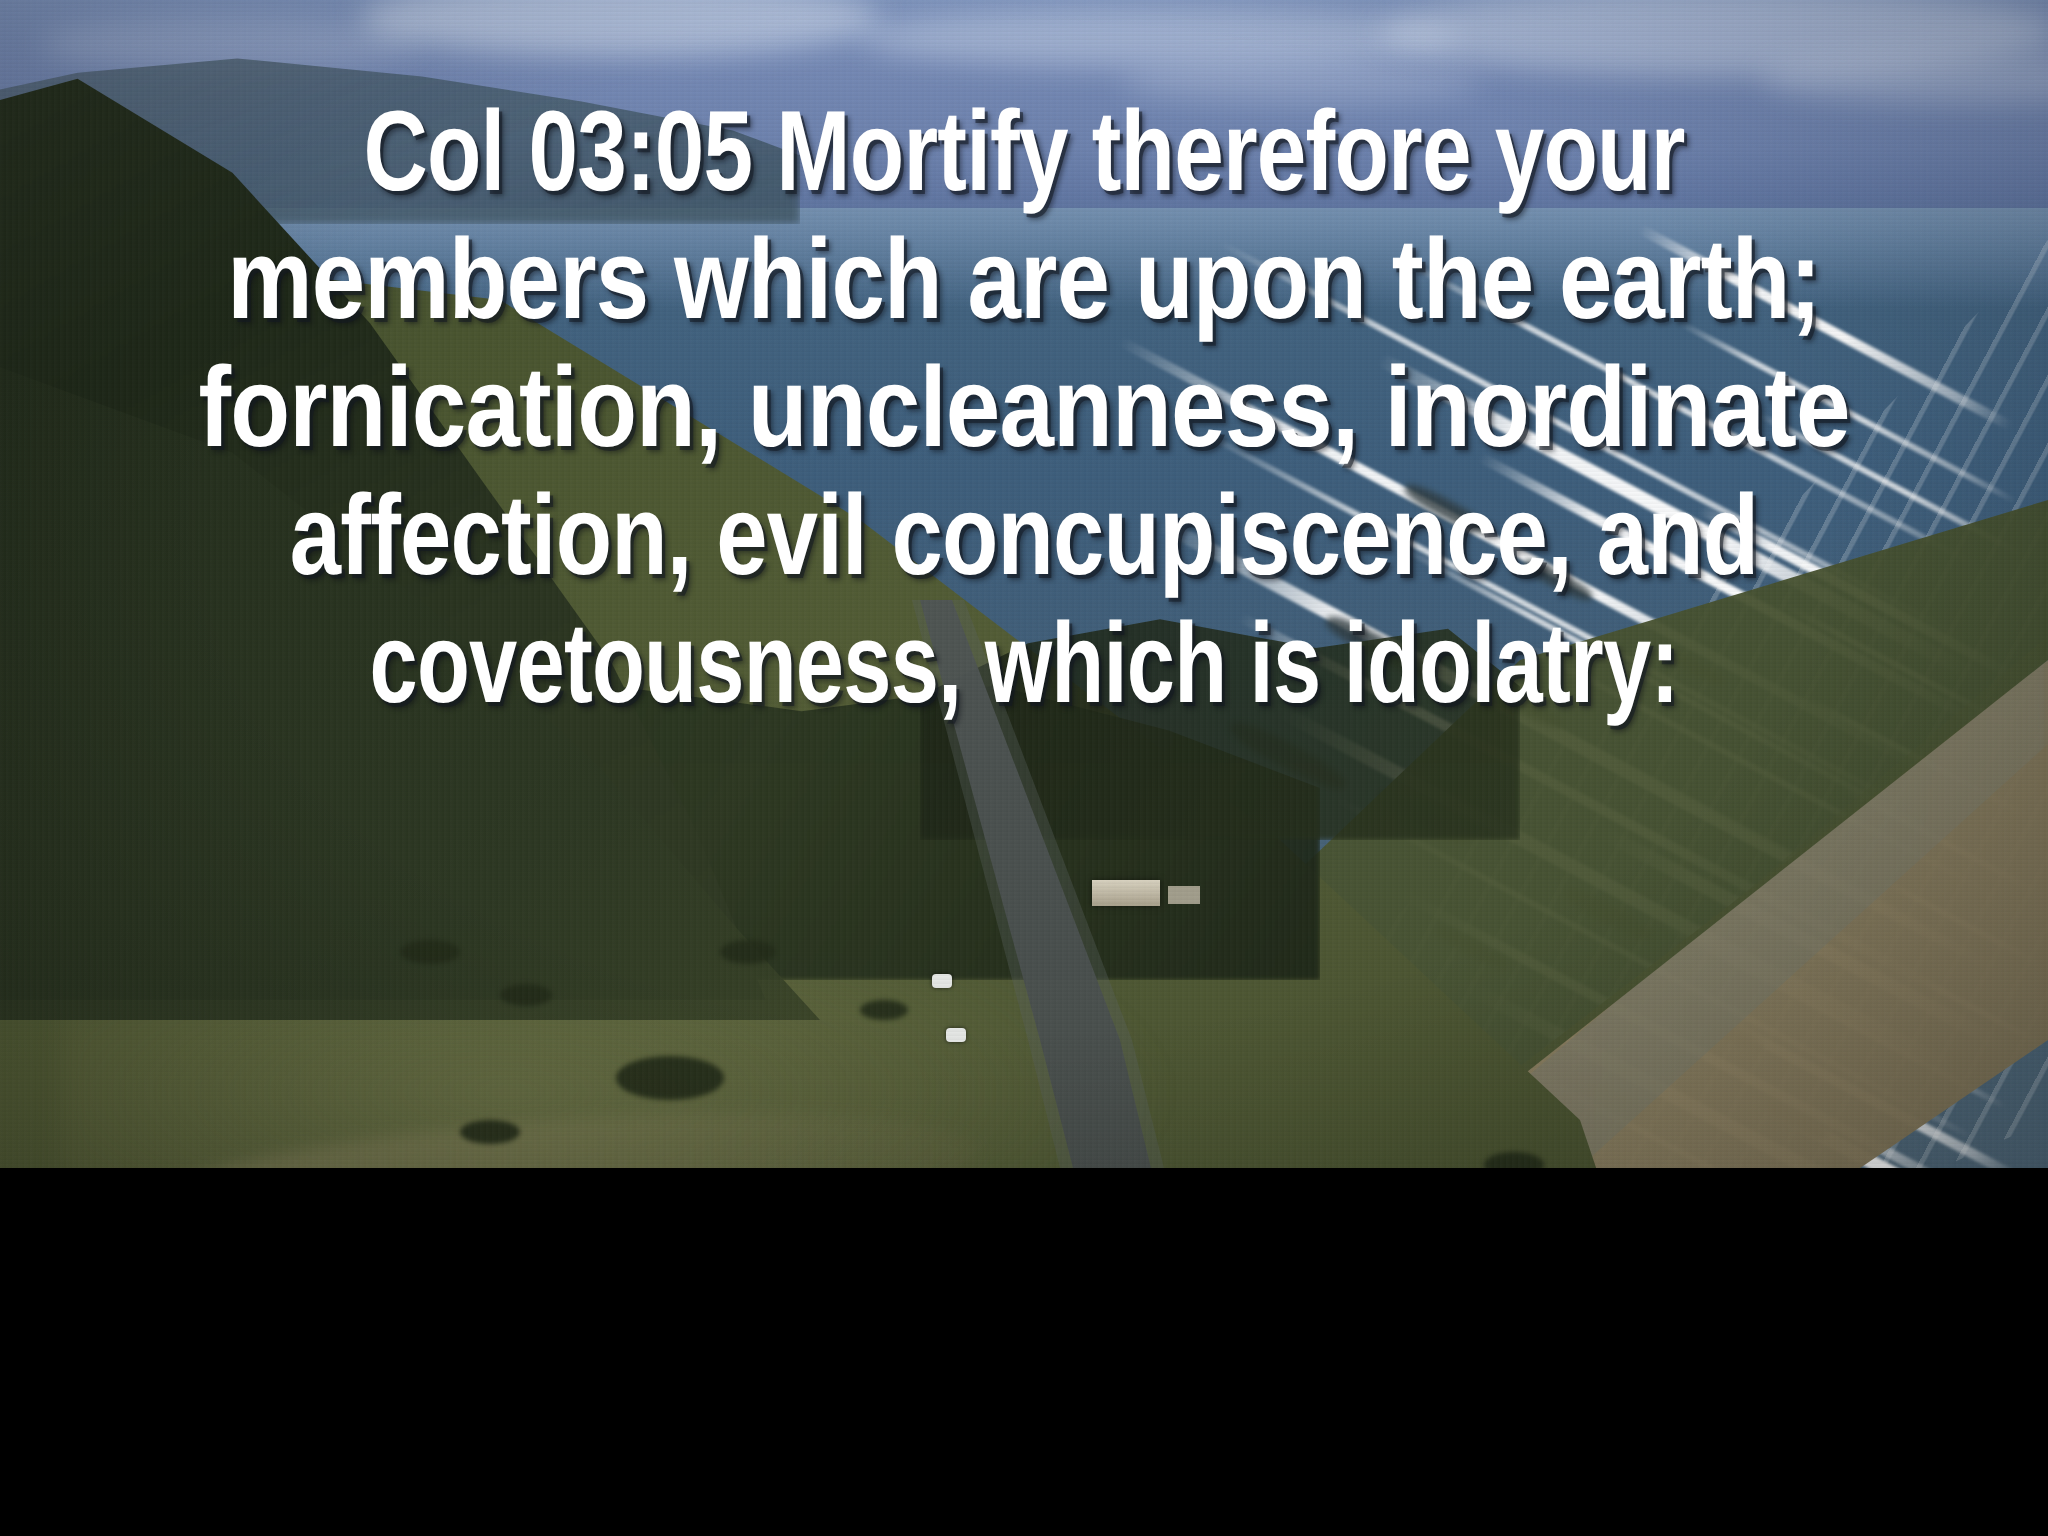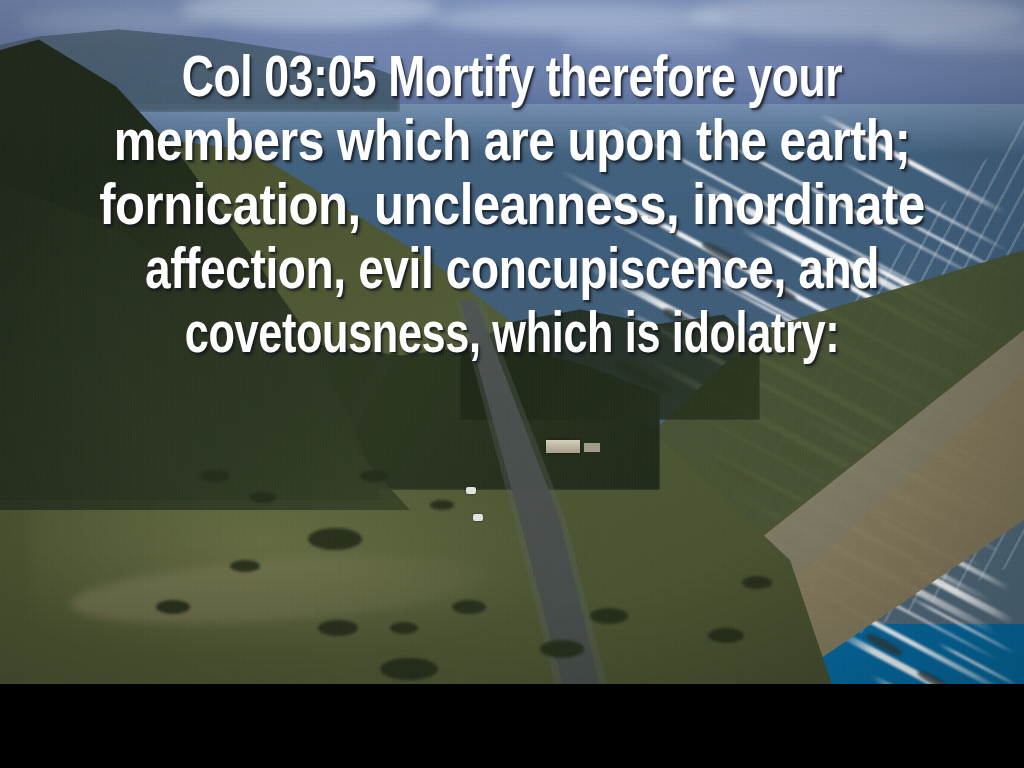--- a/index.html
+++ b/index.html
@@ -8,23 +8,23 @@
     padding: 0;
     background: #000;
   }
   body {
     font-family: "Liberation Sans", sans-serif;
   }
 
   #stage {
     position: relative;
     width: 1024px;
-    height: 684px;
+    height: 584px;
     overflow: hidden;
-    background: #0369a1;
+    background: #8b5cf6;
   }
 
   
   .photo {
     position: absolute;
     inset: 0;
     overflow: hidden;
   }
 
   

